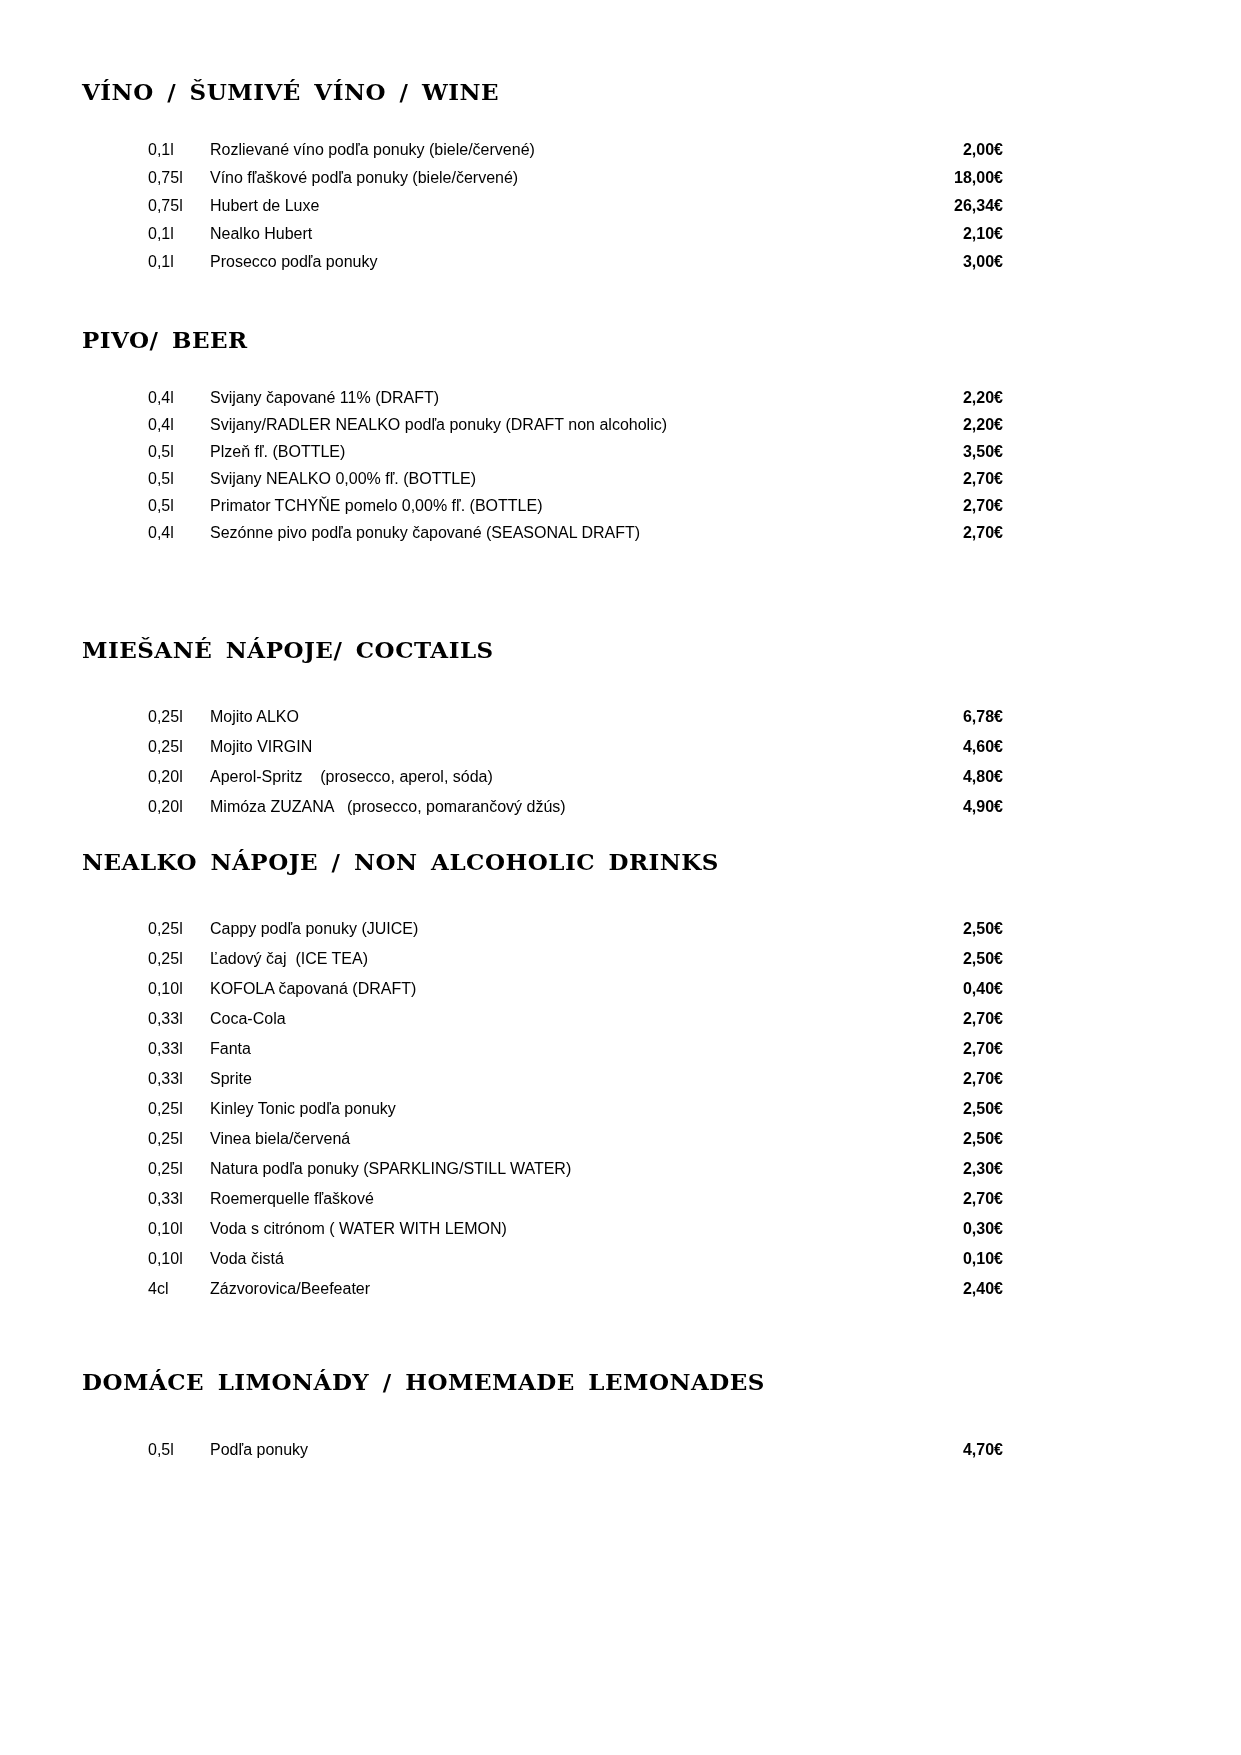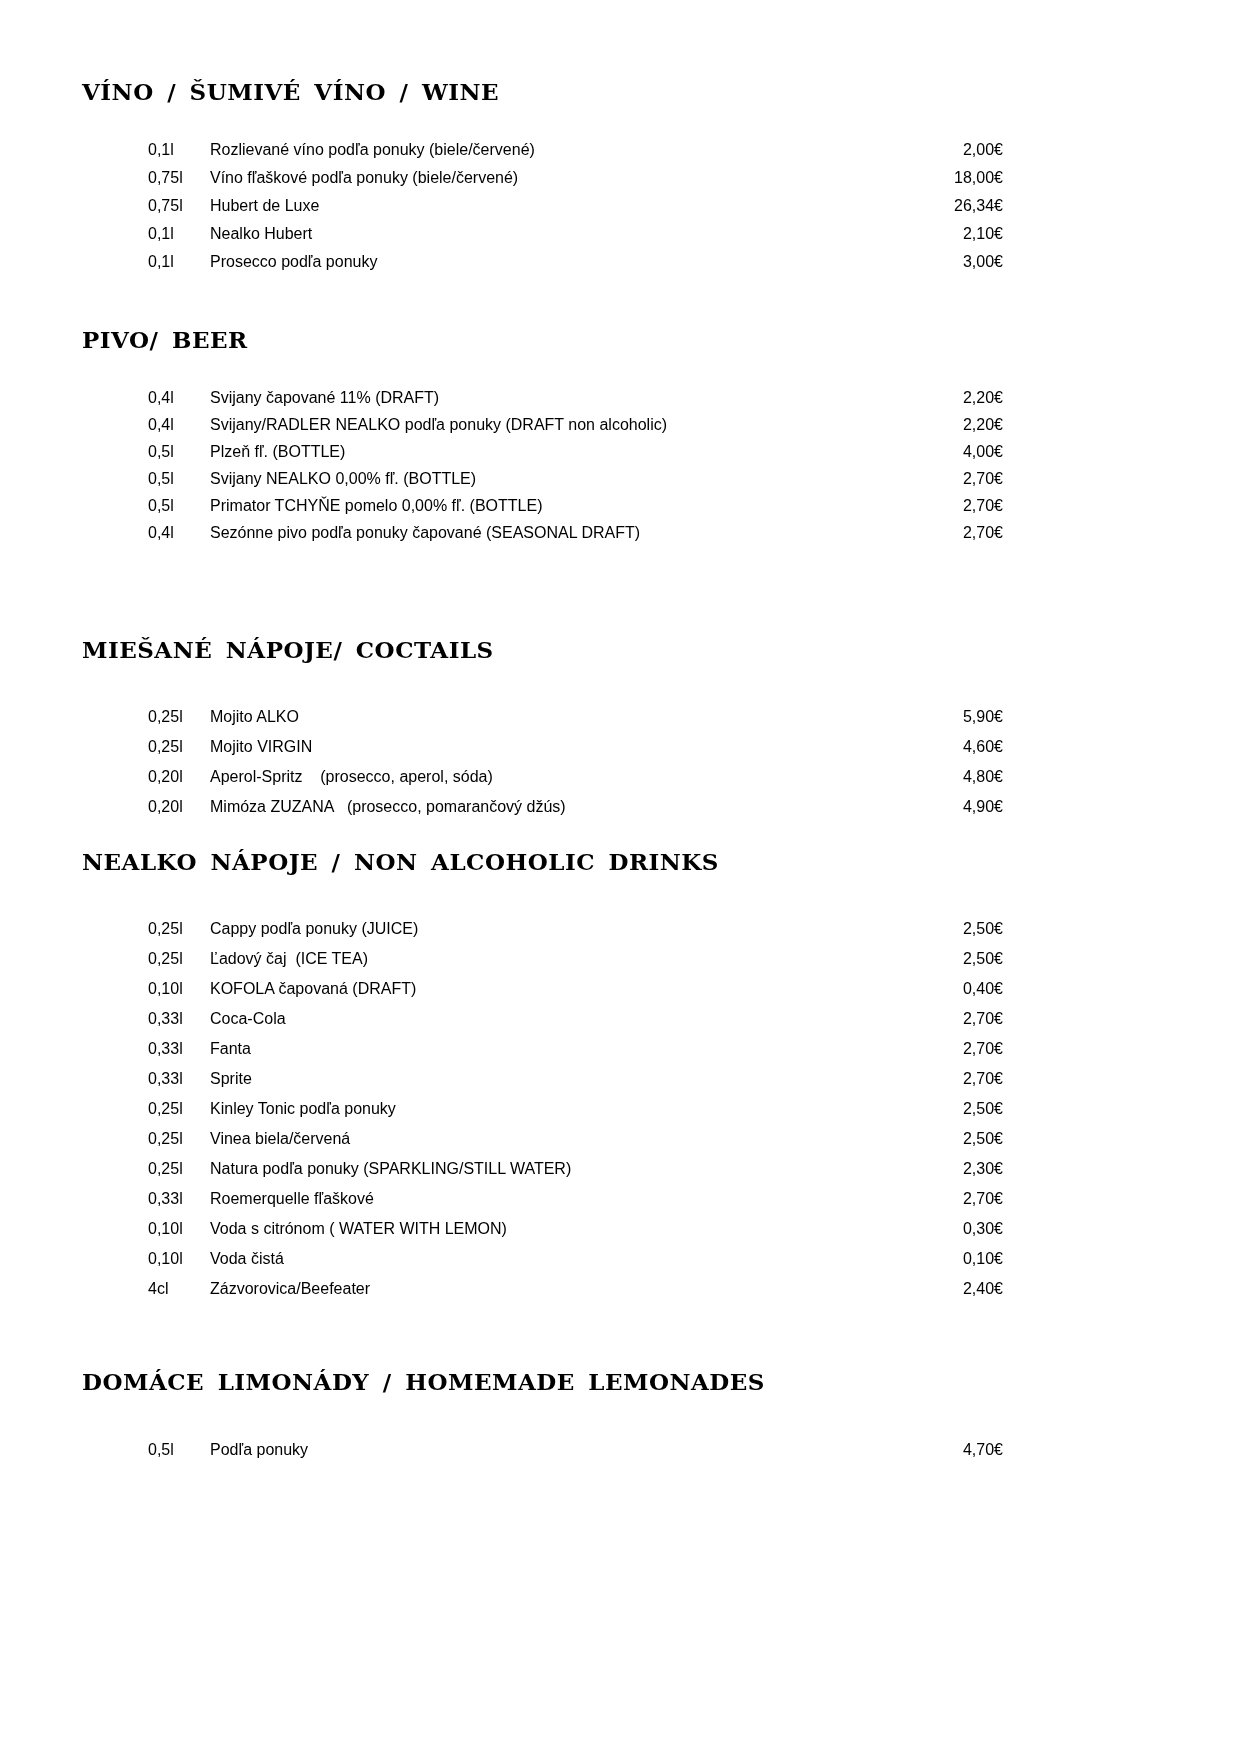--- a/index.html
+++ b/index.html
@@ -44,20 +44,21 @@
     white-space: nowrap;
   }
   .name {
     flex: 1 1 auto;
     white-space: pre-wrap;
     padding-right: 10px;
   }
   .price {
     white-space: nowrap;
     text-align: right;
+    font-weight: bold;
   }
   
   .s-wine .rows      { line-height: 28px; }
   .s-beer            { margin-top: 50px; }
   .s-beer .rows      { line-height: 27px; }
   .s-cocktails       { margin-top: 90px; }
   .s-cocktails .heading { margin-bottom: 38px; }
   .s-cocktails .rows { line-height: 30px; }
   .s-nealko          { margin-top: 26px; }
   .s-nealko .heading { margin-bottom: 38px; }
@@ -111,21 +112,21 @@
         <span class="price">2,20€</span>
       </div>
       <div class="row">
         <span class="vol">0,4l</span>
         <span class="name">Svijany/RADLER NEALKO podľa ponuky (DRAFT non alcoholic)</span>
         <span class="price">2,20€</span>
       </div>
       <div class="row">
         <span class="vol">0,5l</span>
         <span class="name">Plzeň fľ. (BOTTLE)</span>
-        <span class="price">4,00€</span>
+        <span class="price">3,50€</span>
       </div>
       <div class="row">
         <span class="vol">0,5l</span>
         <span class="name">Svijany NEALKO 0,00% fľ. (BOTTLE)</span>
         <span class="price">2,70€</span>
       </div>
       <div class="row">
         <span class="vol">0,5l</span>
         <span class="name">Primator TCHYŇE pomelo 0,00% fľ. (BOTTLE)</span>
         <span class="price">2,70€</span>
@@ -137,21 +138,21 @@
       </div>
     </div>
   </section>
 
   <section class="menu-section s-cocktails">
     <h2 class="heading">MIEŠANÉ NÁPOJE/ COCTAILS</h2>
     <div class="rows">
       <div class="row">
         <span class="vol">0,25l</span>
         <span class="name">Mojito ALKO</span>
-        <span class="price">5,90€</span>
+        <span class="price">6,78€</span>
       </div>
       <div class="row">
         <span class="vol">0,25l</span>
         <span class="name">Mojito VIRGIN</span>
         <span class="price">4,60€</span>
       </div>
       <div class="row">
         <span class="vol">0,20l</span>
         <span class="name">Aperol-Spritz    (prosecco, aperol, sóda)</span>
         <span class="price">4,80€</span>

